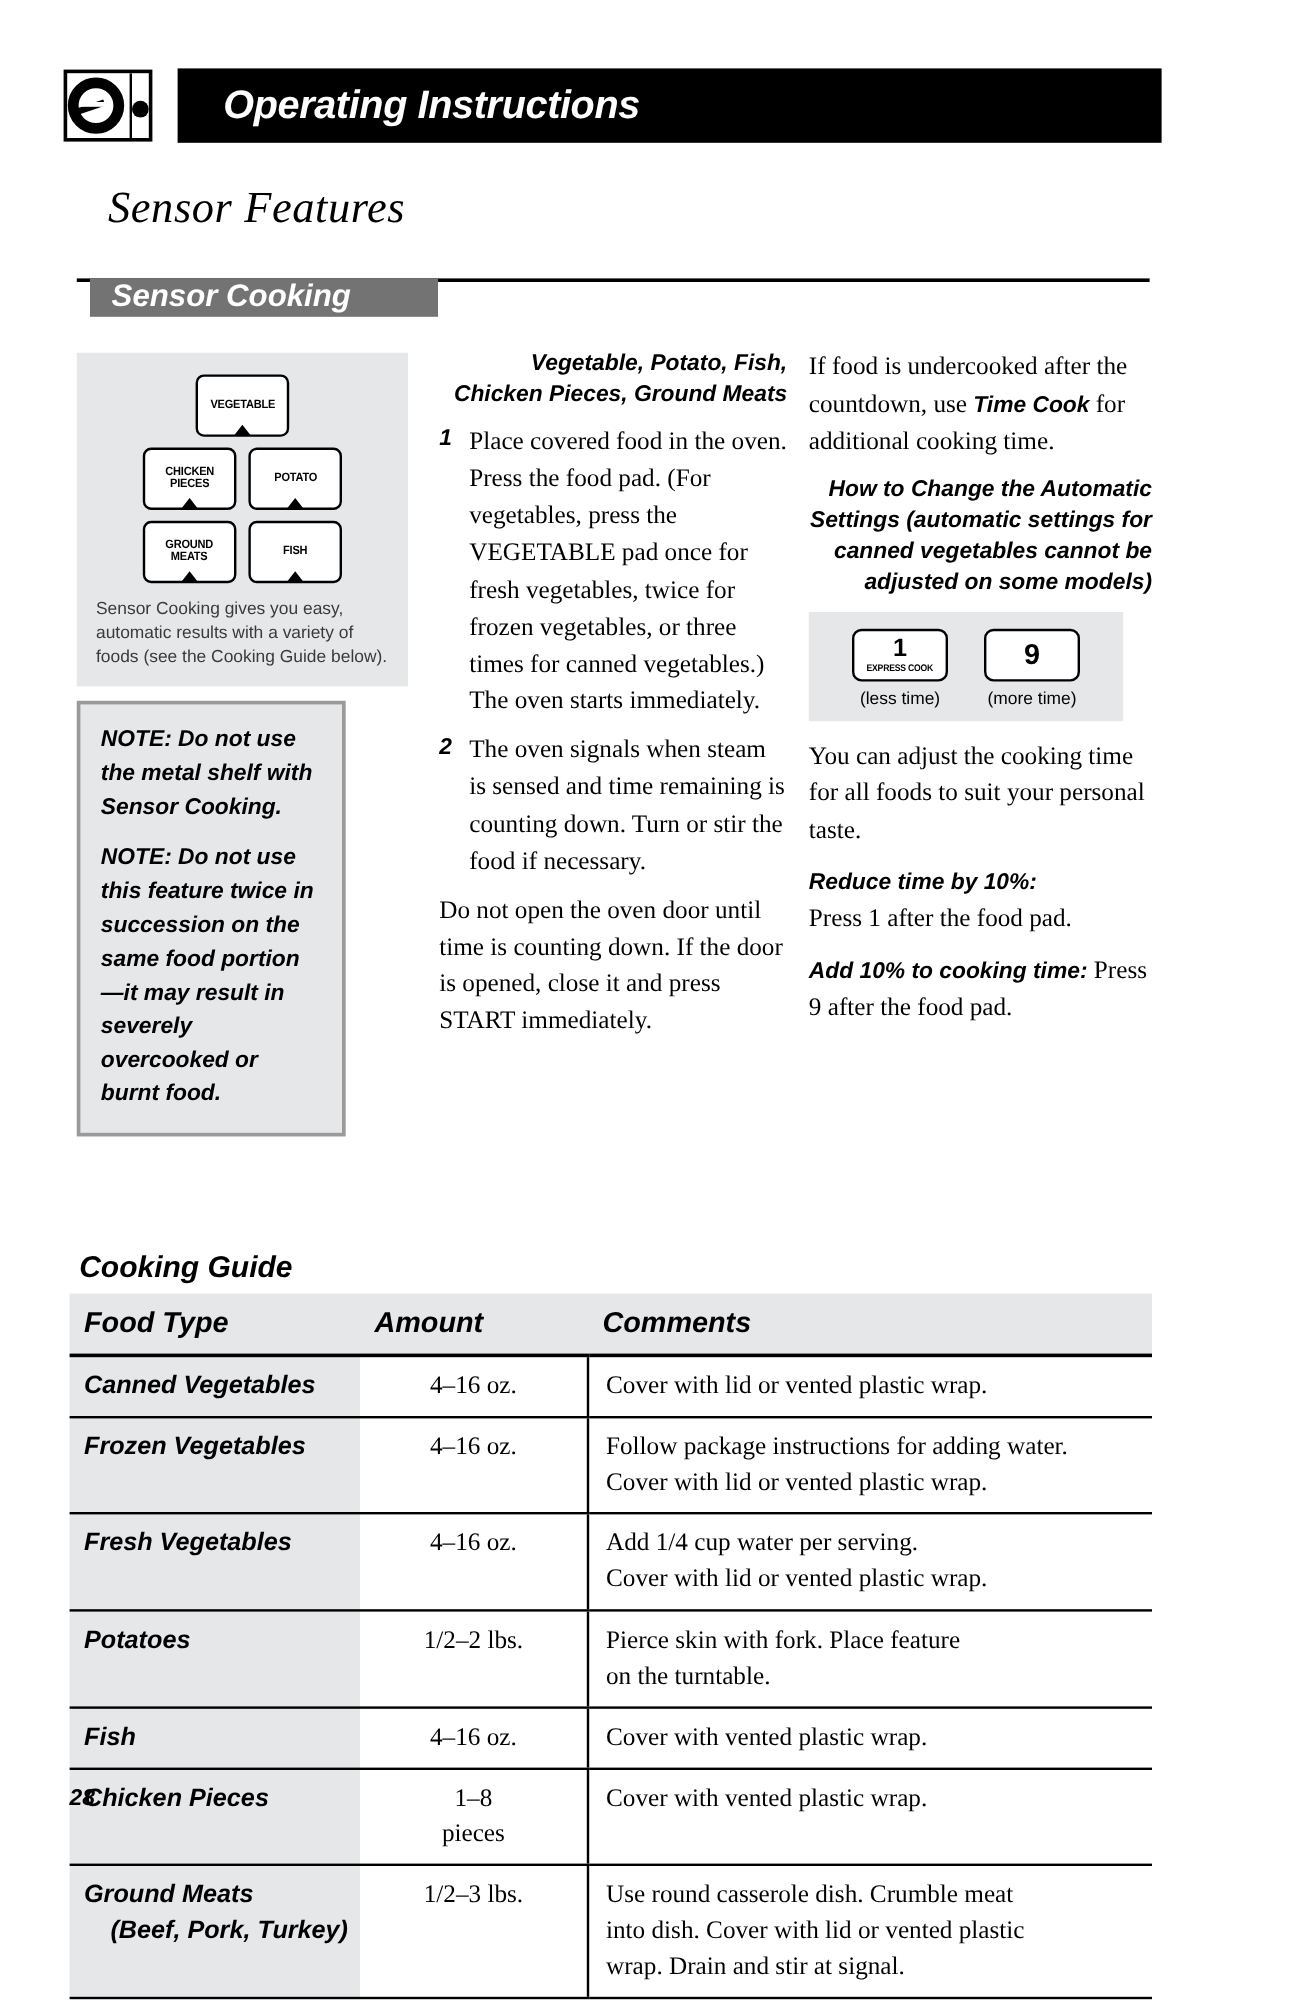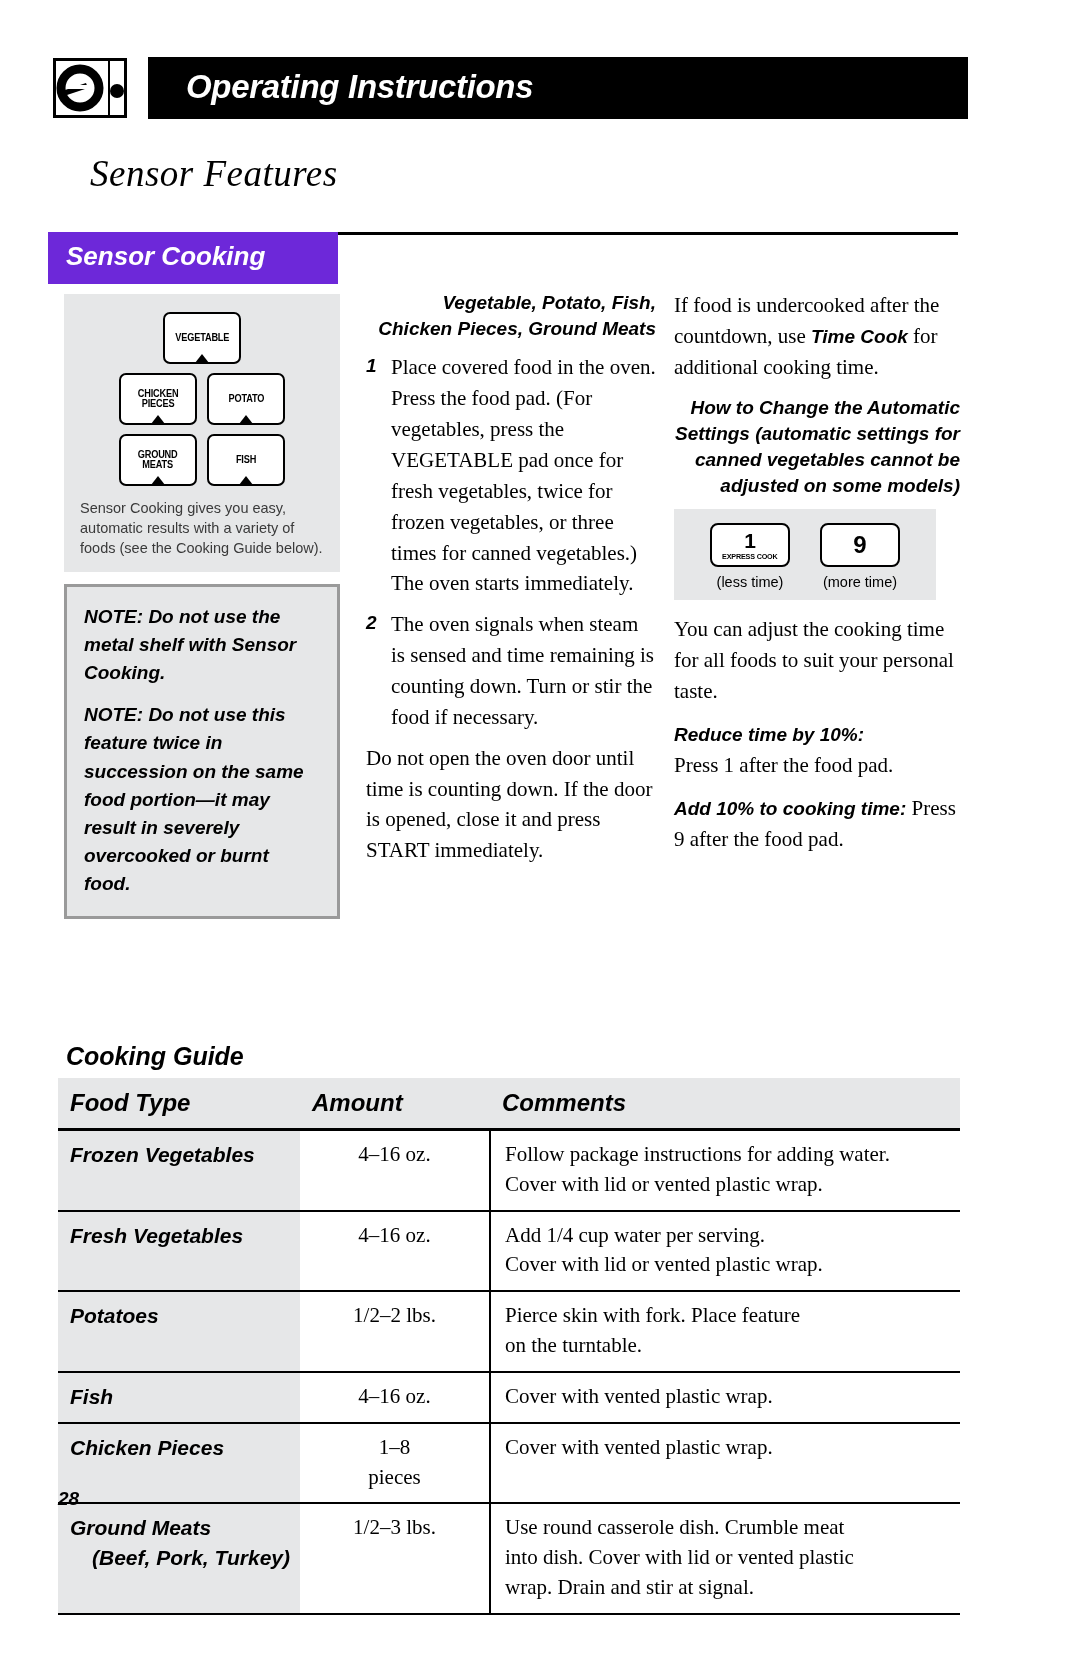--- a/index.html
+++ b/index.html
@@ -64,23 +64,23 @@
 
   
   .band-rule {
     position: absolute;
     left: 64px; top: 232px;
     width: 894px; height: 3px;
     background: #000;
   }
   .band-black {
     position: absolute;
-    left: 48px; top: 232px;
-    width: 290px; height: 52px;
-    background: #6d28d9;
+    left: 75px; top: 232px;
+    width: 290px; height: 32px;
+    background: #737373;
   }
   .band-black .band-label {
     position: absolute;
     left: 18px; top: 50%;
     transform: translateY(-54%);
     color: #fff;
     font-family: "Liberation Sans", sans-serif;
     font-weight: bold;
     font-style: italic;
     font-size: 26px;
@@ -143,21 +143,21 @@
     font-family: "Liberation Sans", sans-serif;
     font-size: 14.5px;
     line-height: 1.38;
     color: #3a3a3a;
     margin-top: 12px;
   }
 
   
   .note-box {
     margin-top: 12px;
-    width: 276px;
+    width: 224px;
     box-sizing: border-box;
     background: #e6e7e8;
     border: 3px solid #9a9a9a;
     padding: 16px 17px 18px 17px;
   }
   .note-p {
     font-family: "Liberation Sans", sans-serif;
     font-weight: bold;
     font-style: italic;
     font-size: 19px;
@@ -458,20 +458,27 @@
     </colgroup>
   <thead>
     <tr>
       <th>Food Type</th>
       <th>Amount</th>
       <th>Comments</th>
     </tr>
   </thead>
   <tbody>
     <tr>
+      <td class="food">Canned Vegetables</td>
+      <td class="amount">4–16 oz.</td>
+      <td class="comments">
+        <span class="line">Cover with lid or vented plastic wrap.</span>
+      </td>
+    </tr>
+    <tr>
       <td class="food">Frozen Vegetables</td>
       <td class="amount">4–16 oz.</td>
       <td class="comments">
         <span class="line">Follow package instructions for adding water.</span>
         <span class="line">Cover with lid or vented plastic wrap.</span>
       </td>
     </tr>
     <tr>
       <td class="food">Fresh Vegetables</td>
       <td class="amount">4–16 oz.</td>

